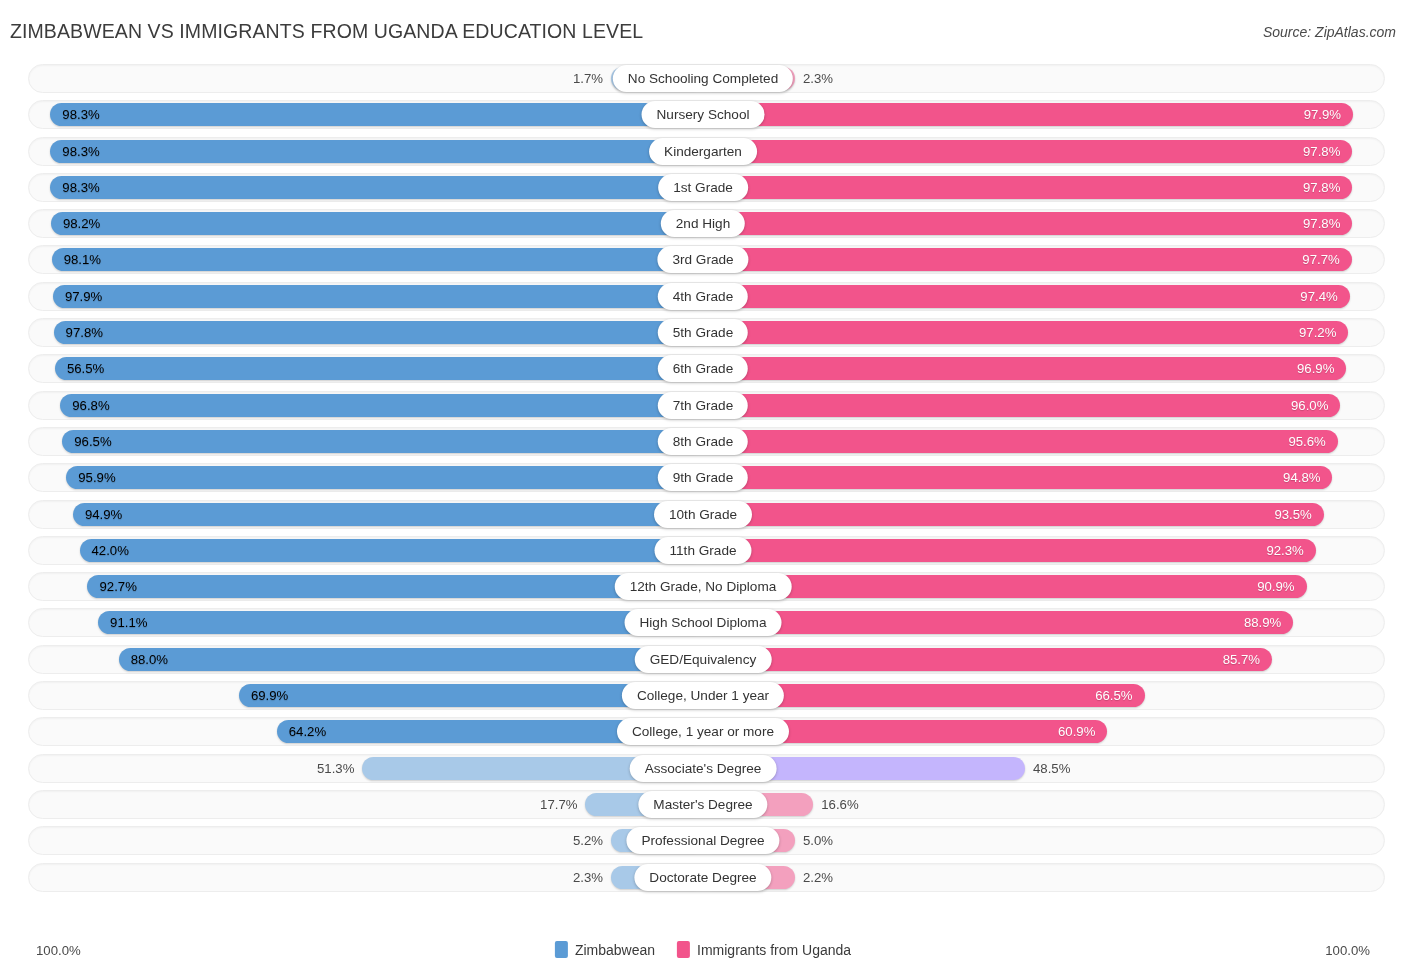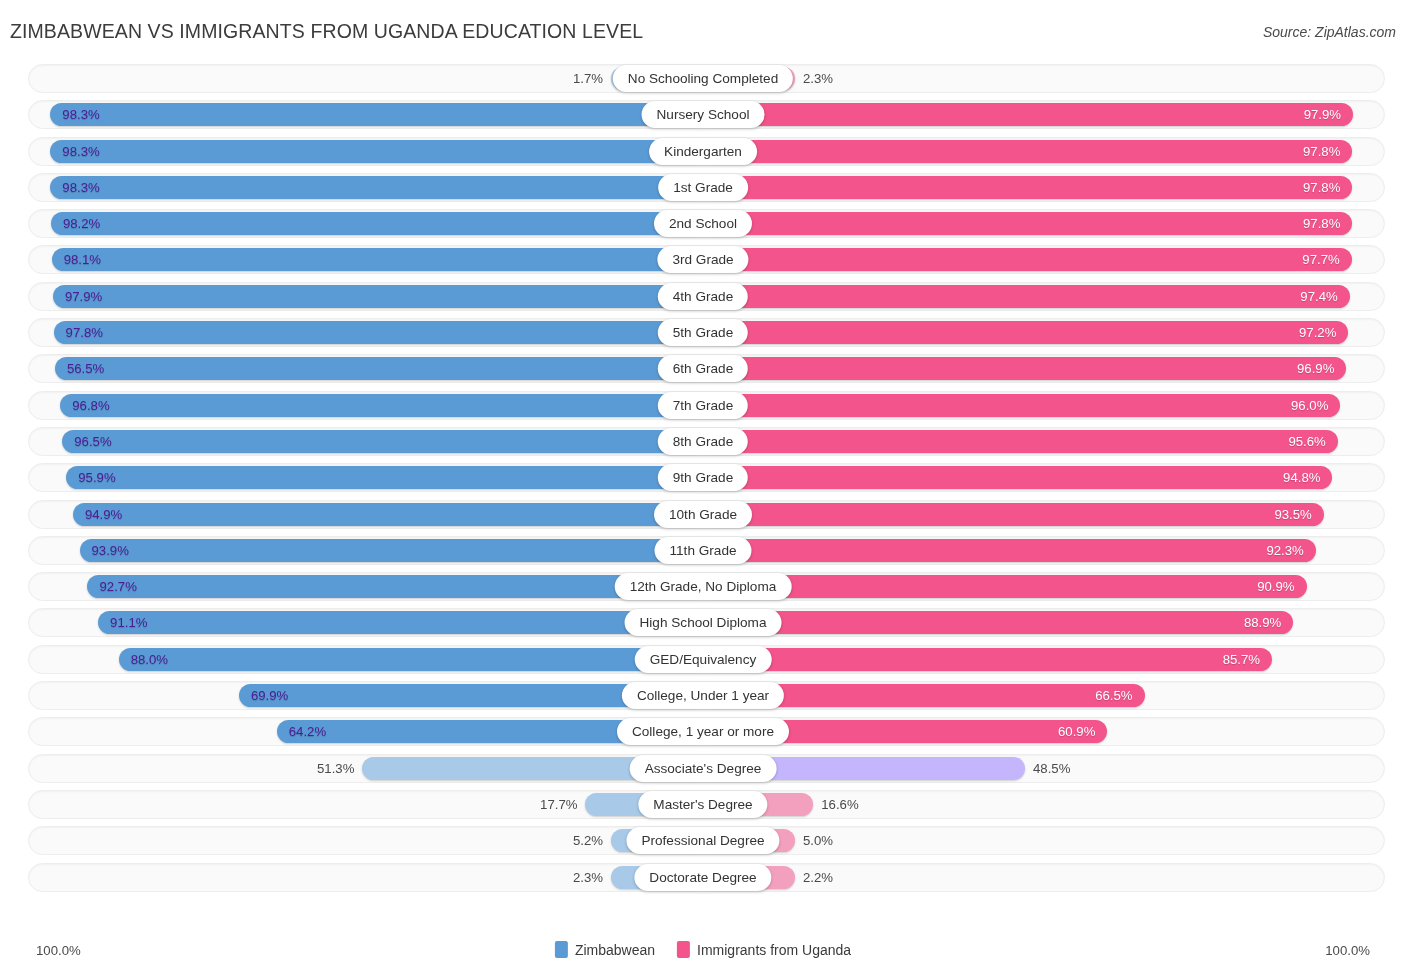--- a/index.html
+++ b/index.html
@@ -56,21 +56,21 @@
     box-sizing:border-box;
   }
   .half.left .bar{right:0;}
   .half.right .bar{left:0;}
 
   
   .val{
     position:absolute;top:0;height:23px;line-height:23px;
     font-size:13.2px;white-space:nowrap;
   }
-  .val.inside-left{left:12px;color:#4c1d95;text-shadow:0 1px 1px rgba(0,0,0,.18);}
+  .val.inside-left{left:12px;color:#000000;text-shadow:0 1px 1px rgba(0,0,0,.18);}
   .val.inside-right{right:12px;color:#ffffff;text-shadow:0 1px 1px rgba(0,0,0,.18);}
   .val.outside-left{right:calc(100% + 8px);color:#4a4a4a;}
   .val.outside-right{left:calc(100% + 8px);color:#4a4a4a;}
 
   
   .pill{
     position:absolute;left:50%;transform:translateX(-50%);
     top:3px;height:27px;line-height:27px;
     background:#ffffff;
     border-radius:14px;
@@ -165,21 +165,21 @@
         <div class="half left">
           <div class="bar" style="width: 652.048px; background: rgb(91, 155, 213);">
             <span class="val inside-left">98.2%</span>
           </div>
         </div>
         <div class="half right">
           <div class="bar" style="width: 649.392px; background: rgb(242, 84, 139);">
             <span class="val inside-right">97.8%</span>
           </div>
         </div>
-        <div class="pill">2nd School</div>
+        <div class="pill">2nd High</div>
       </div>
       <div class="row">
         <div class="track"></div>
         <div class="half left">
           <div class="bar" style="width: 651.384px; background: rgb(91, 155, 213);">
             <span class="val inside-left">98.1%</span>
           </div>
         </div>
         <div class="half right">
           <div class="bar" style="width: 648.728px; background: rgb(242, 84, 139);">
@@ -283,21 +283,21 @@
           <div class="bar" style="width: 620.84px; background: rgb(242, 84, 139);">
             <span class="val inside-right">93.5%</span>
           </div>
         </div>
         <div class="pill">10th Grade</div>
       </div>
       <div class="row">
         <div class="track"></div>
         <div class="half left">
           <div class="bar" style="width: 623.496px; background: rgb(91, 155, 213);">
-            <span class="val inside-left">93.9%</span>
+            <span class="val inside-left">42.0%</span>
           </div>
         </div>
         <div class="half right">
           <div class="bar" style="width: 612.872px; background: rgb(242, 84, 139);">
             <span class="val inside-right">92.3%</span>
           </div>
         </div>
         <div class="pill">11th Grade</div>
       </div>
       <div class="row">

